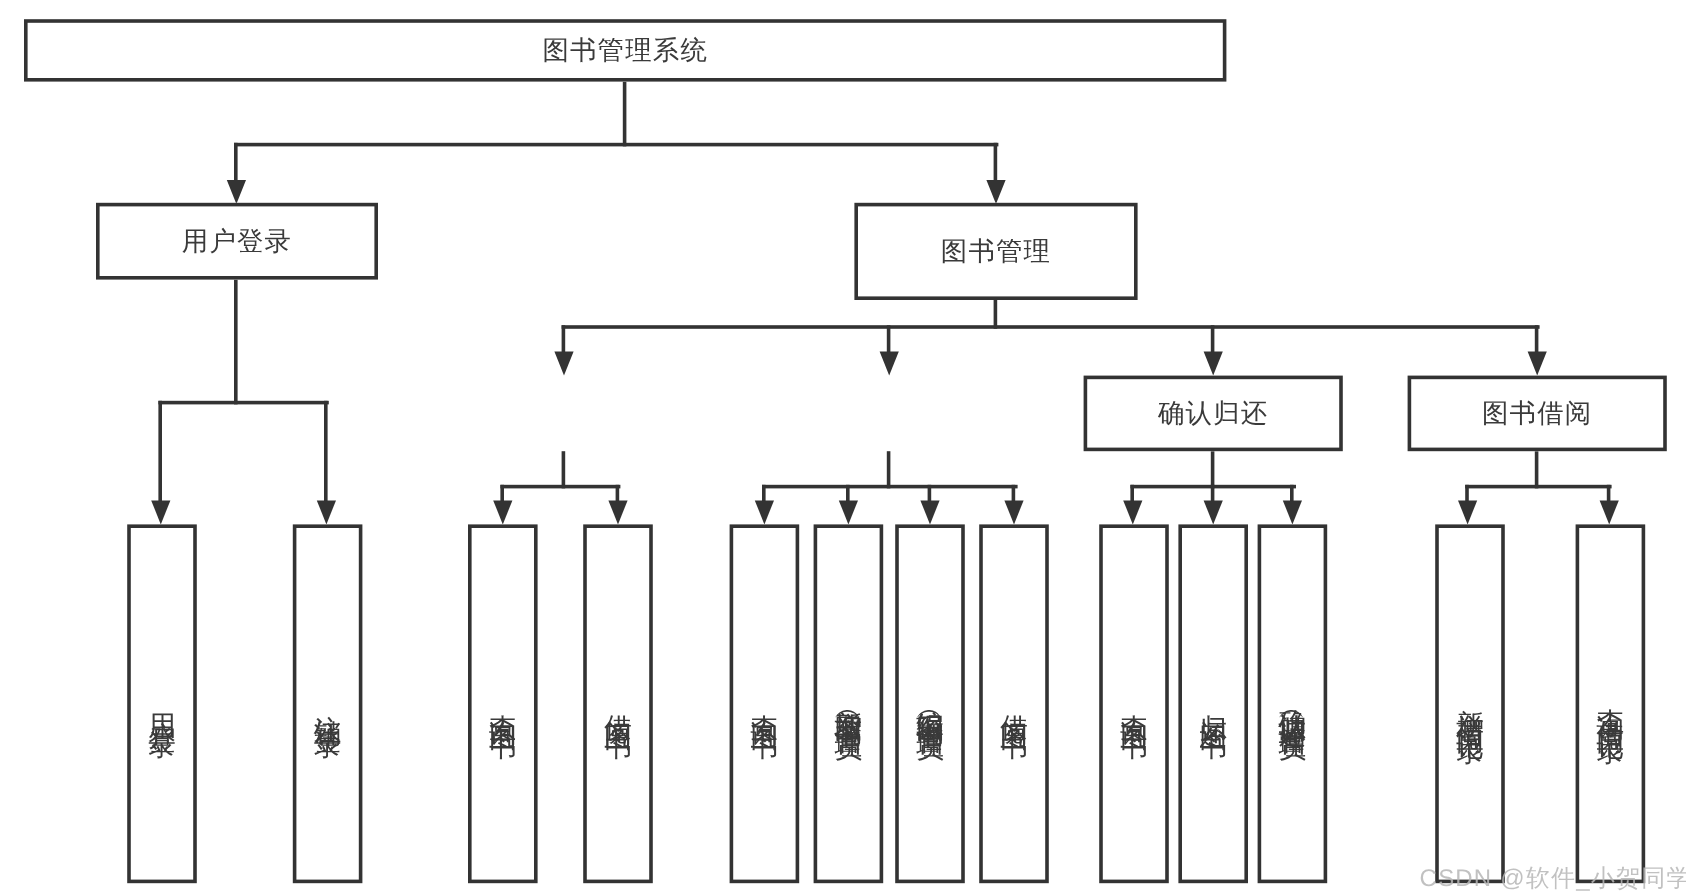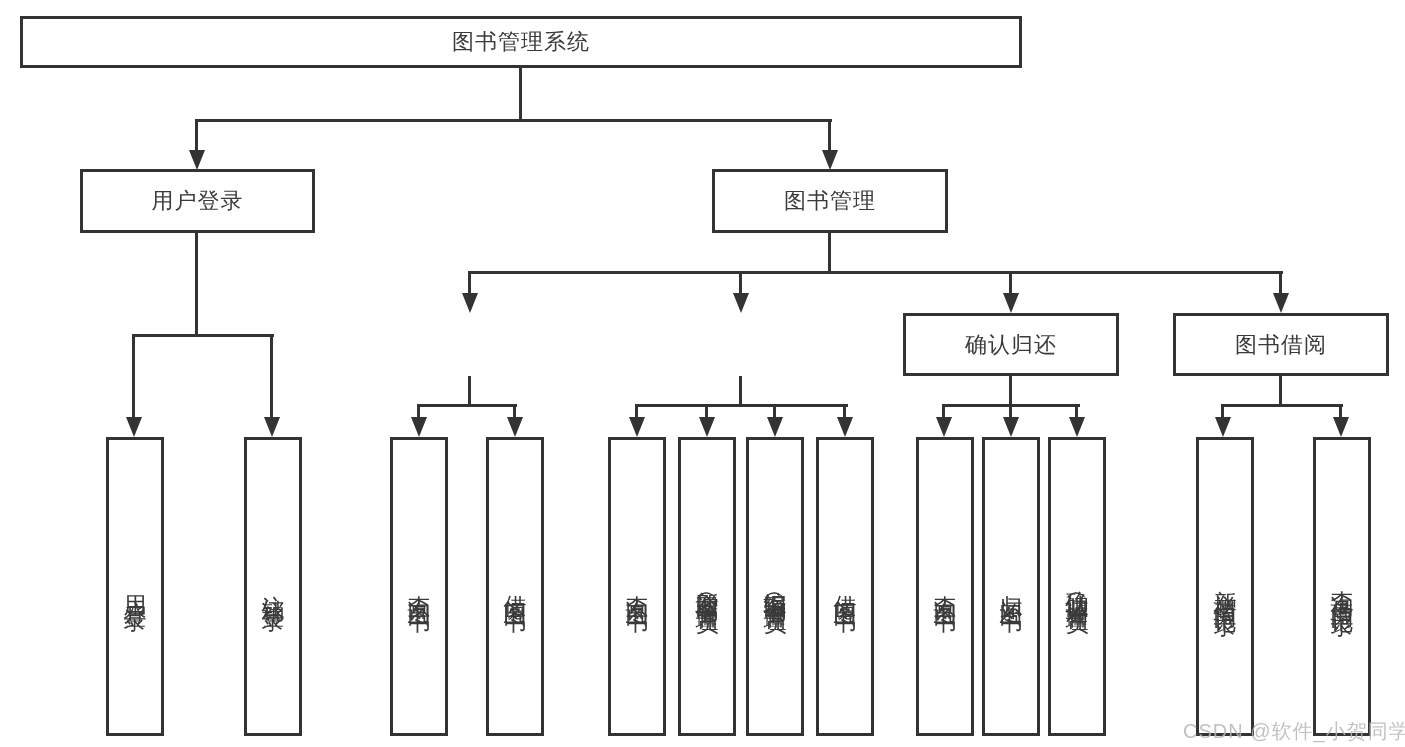--- a/index.html
+++ b/index.html
@@ -130,21 +130,21 @@
   <div class="vline" style="left:1339px;top:404px;height:15px;"></div>
   <div class="arrowhead" style="left:1333px;top:417px;"></div>
 
   <div class="node" style="left:20px;top:16px;width:1002px;height:52px;">
     <span>图书管理系统</span>
   </div>
 
   <div class="node" style="left:80px;top:169px;width:235px;height:64px;">
     <span>用户登录</span>
   </div>
-  <div class="node" style="left:712px;top:169px;width:236px;height:64px;">
+  <div class="node" style="left:712px;top:169px;width:236px;height:81px;">
     <span>图书管理</span>
   </div>
 
   <div class="node" style="left:903px;top:313px;width:216px;height:63px;">
     <span>确认归还</span>
   </div>
   <div class="node" style="left:1173px;top:313px;width:216px;height:63px;">
     <span>图书借阅</span>
   </div>
 

